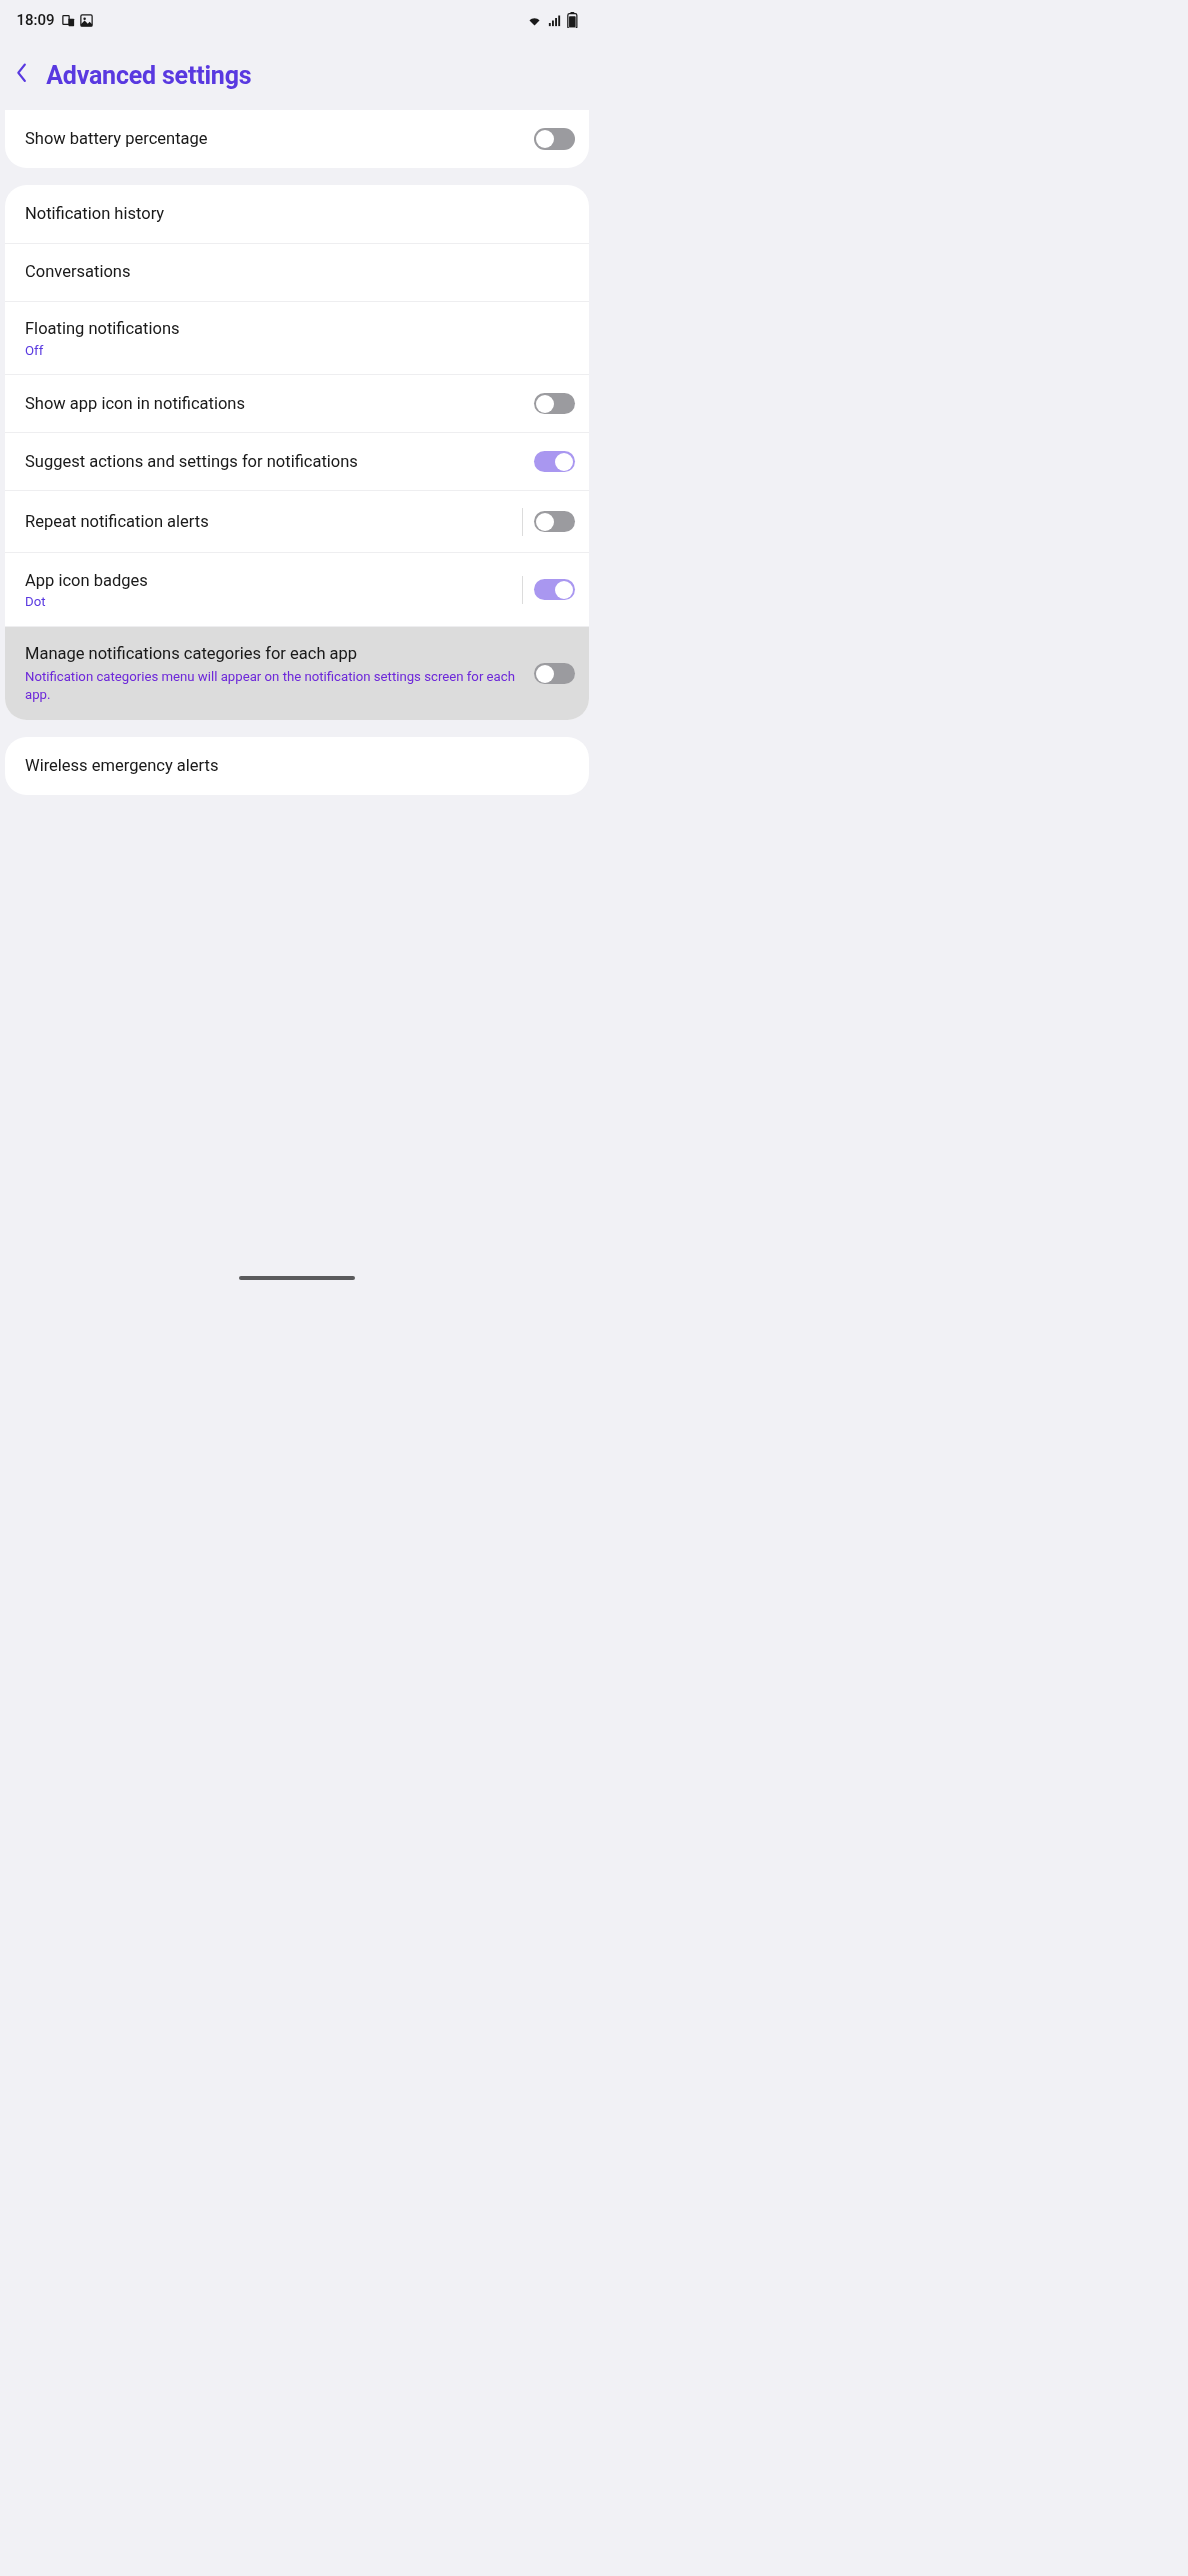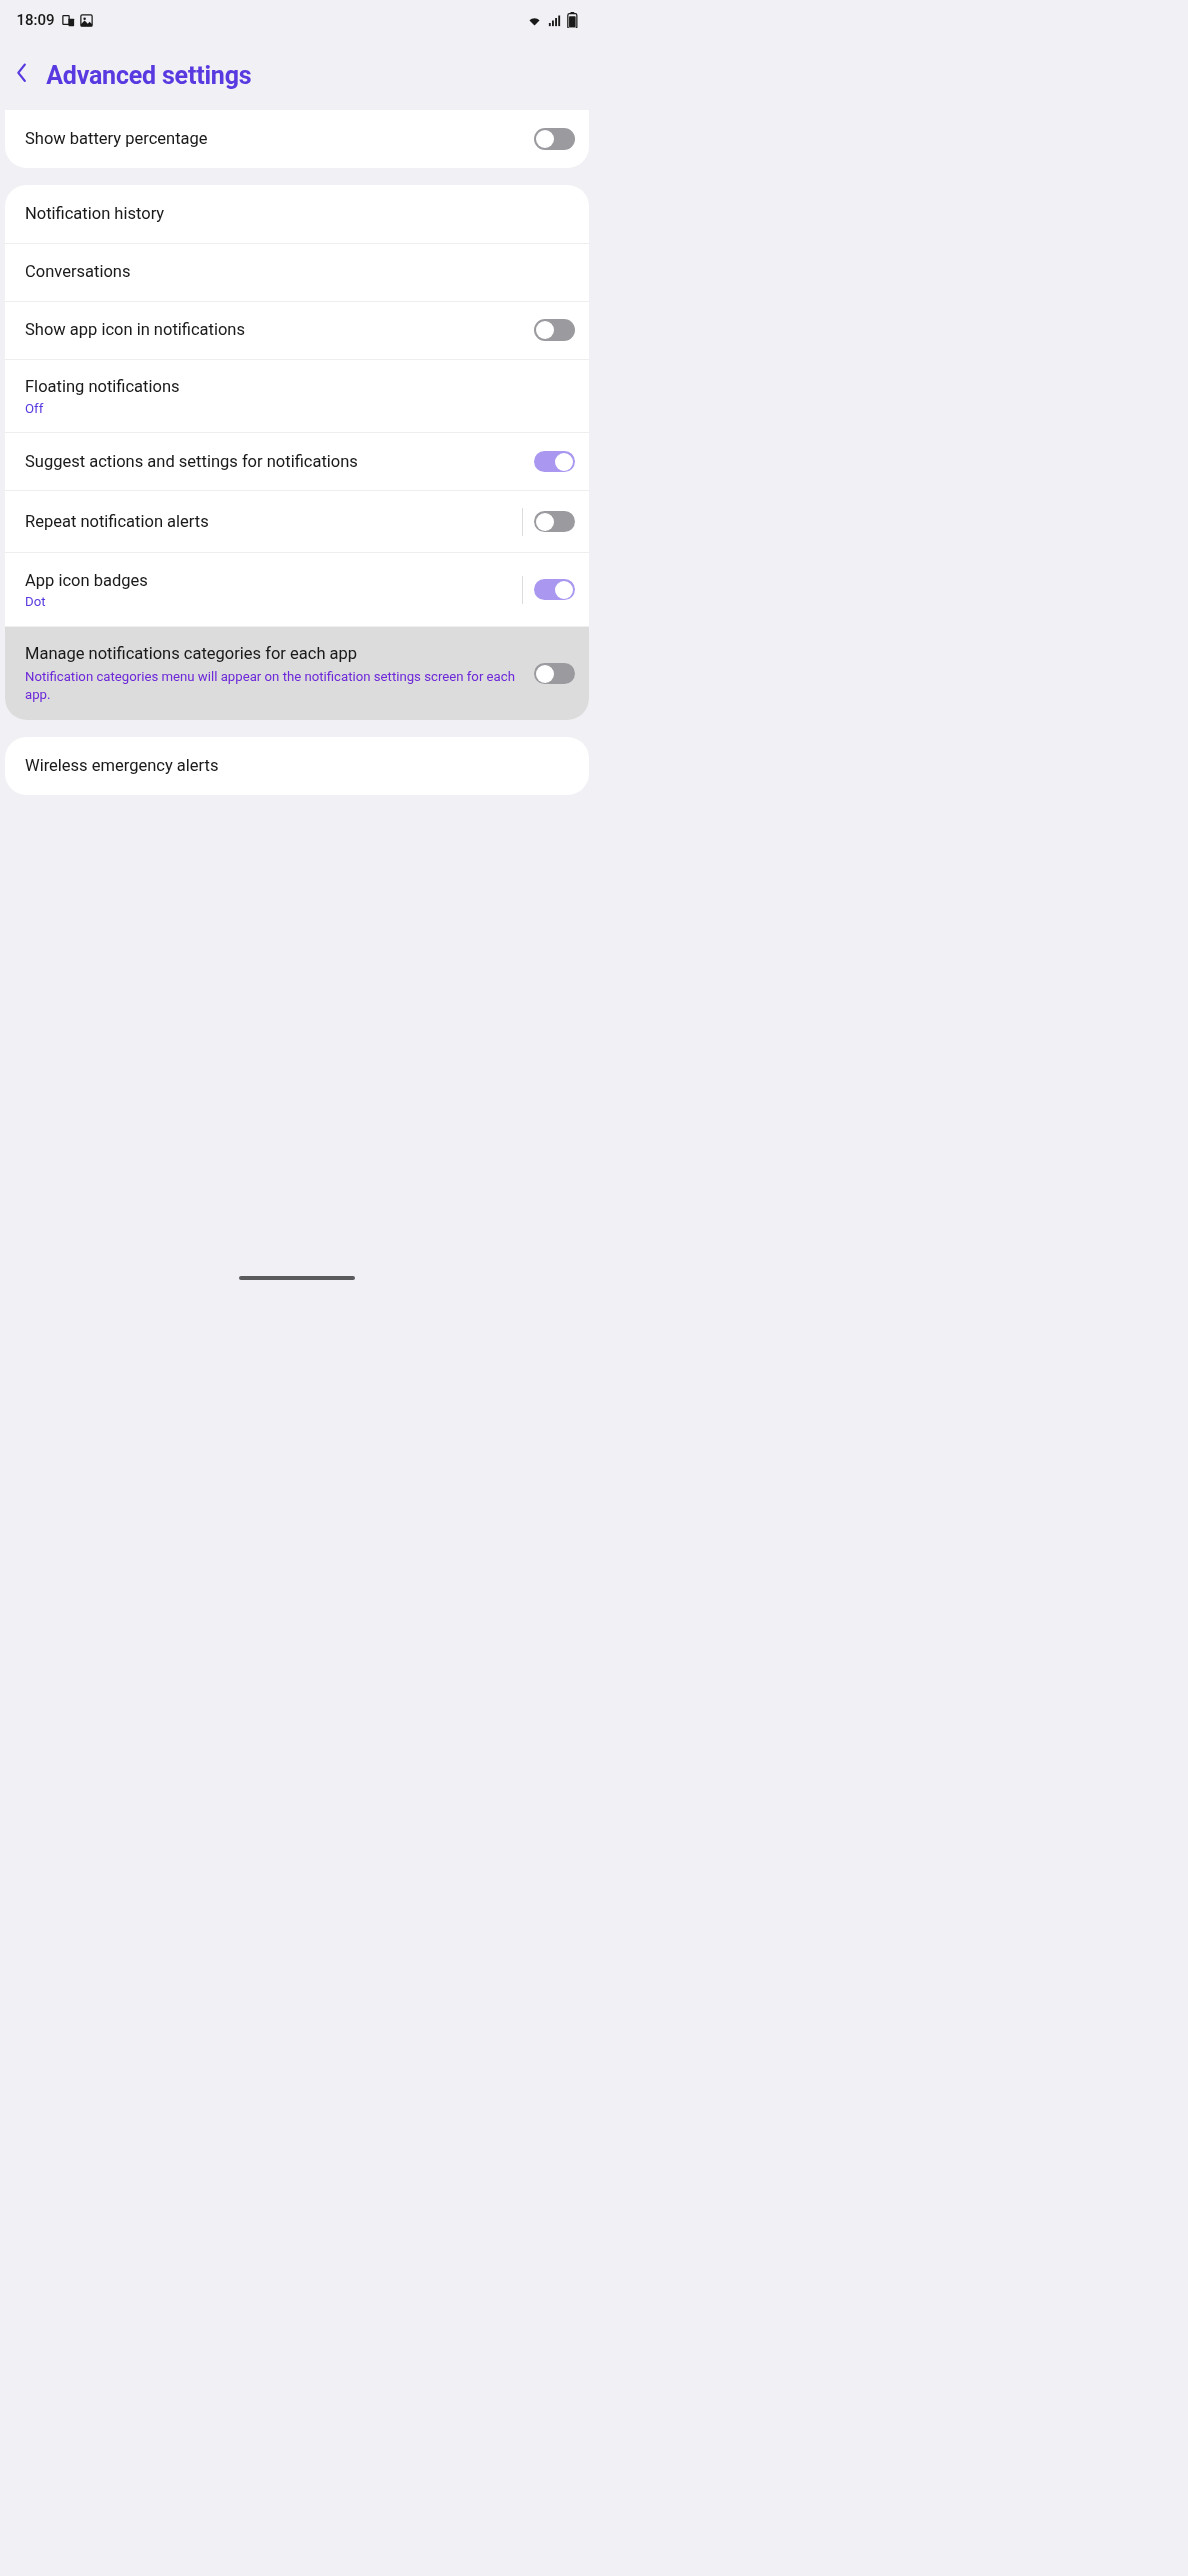--- a/index.html
+++ b/index.html
@@ -215,31 +215,31 @@
         <div class="row-title">Notification history</div>
       </div>
     </div>
     <div class="row">
       <div class="row-text">
         <div class="row-title">Conversations</div>
       </div>
     </div>
     <div class="row">
       <div class="row-text">
-        <div class="row-title">Show app icon in notifications</div>
-      </div>
-      <div class="toggle toggle-off">
-          <div class="knob"></div>
-        </div>
-    </div>
-    <div class="row">
-      <div class="row-text">
         <div class="row-title">Floating notifications</div>
         <div class="row-sub">Off</div>
       </div>
+    </div>
+    <div class="row">
+      <div class="row-text">
+        <div class="row-title">Show app icon in notifications</div>
+      </div>
+      <div class="toggle toggle-off">
+          <div class="knob"></div>
+        </div>
     </div>
     <div class="row">
       <div class="row-text">
         <div class="row-title">Suggest actions and settings for notifications</div>
       </div>
       <div class="toggle toggle-on">
           <div class="knob"></div>
         </div>
     </div>
     <div class="row">

